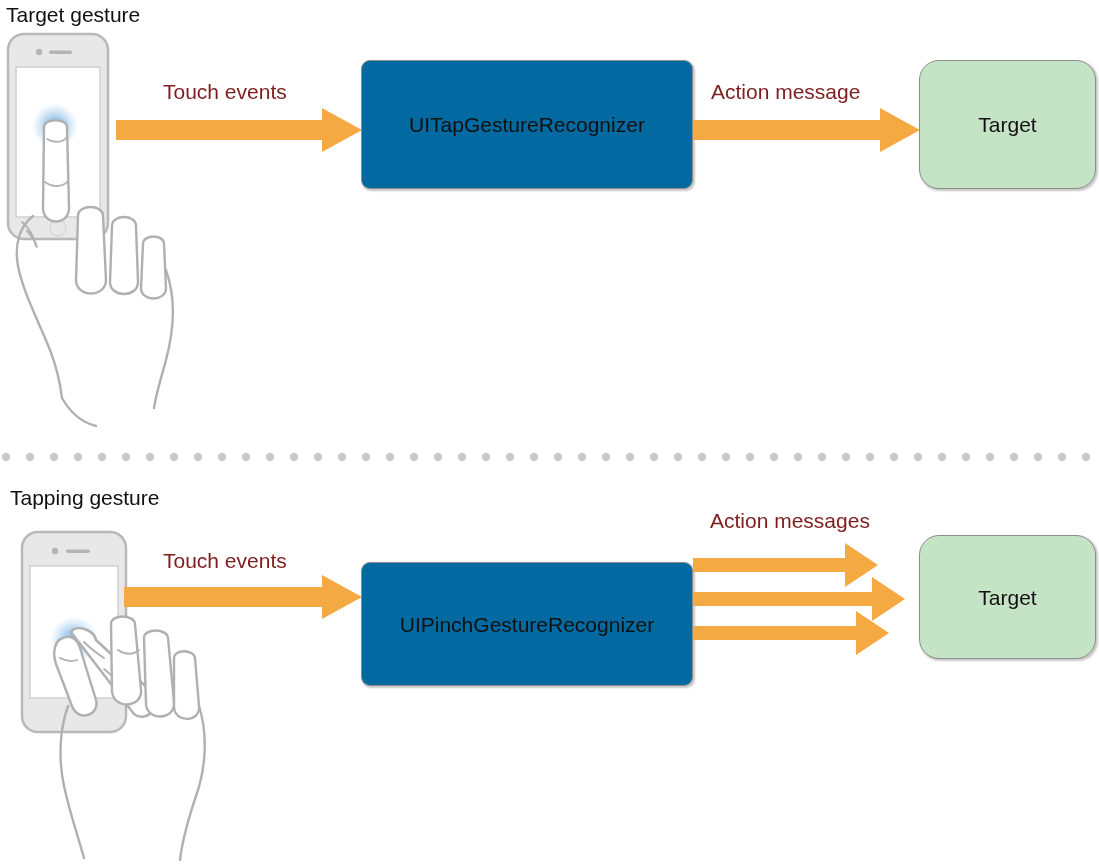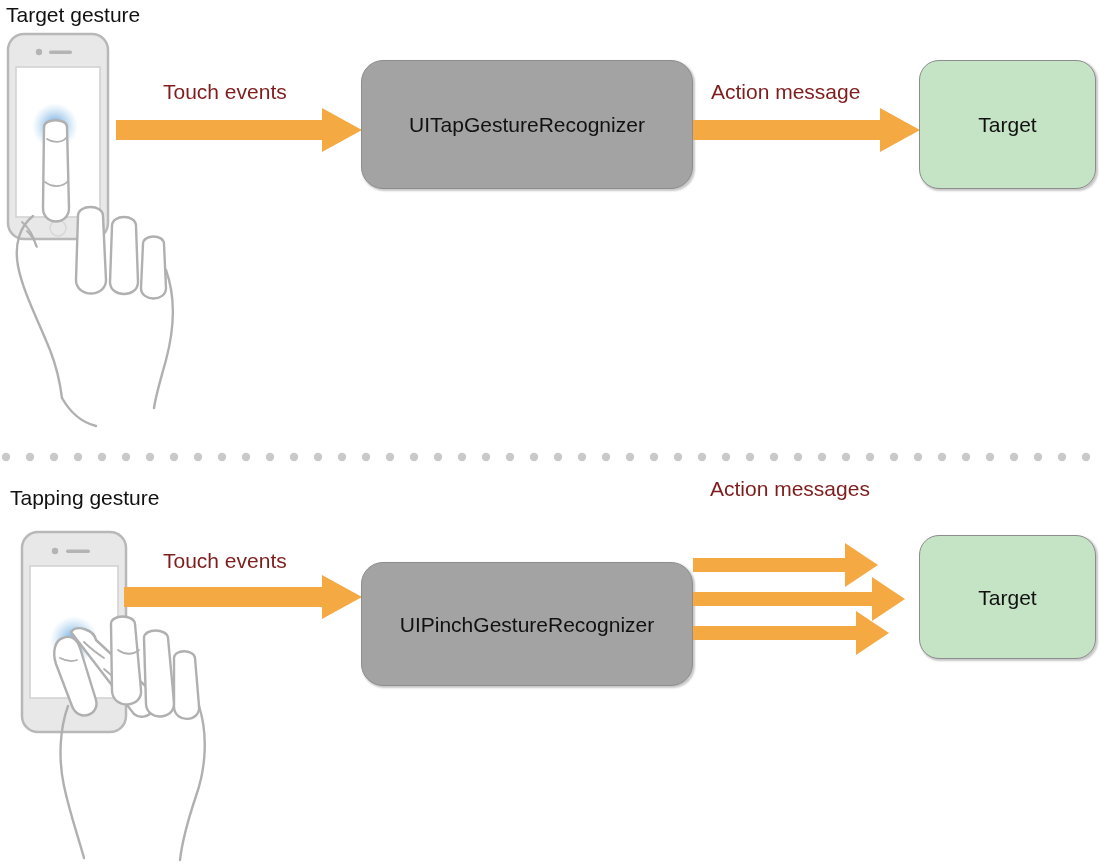--- a/index.html
+++ b/index.html
@@ -28,38 +28,38 @@
   .flow-label {
     position: absolute;
     font-size: 21px;
     line-height: 1;
     color: #7f1d1d;
     white-space: nowrap;
   }
   #label-touch-top   { left: 163px; top: 81px; }
   #label-action-top  { left: 711px; top: 81px; }
   #label-touch-bot   { left: 163px; top: 550px; }
-  #label-action-bot  { left: 710px; top: 478px; }
+  #label-action-bot  { left: 710px; top: 510px; }
 
   .node-box {
     position: absolute;
     border: 1px solid #8d8d8d;
     border-radius: 9px;
     display: flex;
     align-items: center;
     justify-content: center;
     box-shadow: 1.5px 1.5px 2px rgba(0,0,0,0.22);
   }
   .node-box .node-label {
     font-size: 21px;
     line-height: 1;
     color: #111111;
     white-space: nowrap;
   }
-  .node-recognizer { background: #a3a3a3; border-radius: 22px; }
+  .node-recognizer { background: #0369a1; }
   .node-target     { background: #c5e4c6; border-radius: 20px; }
 
   #box-tap   { left: 361px; top: 60px;  width: 332px; height: 129px; }
   #box-pinch { left: 361px; top: 535px; width: 332px; height: 124px; margin-top: 27px; }
   #box-target-top { left: 919px; top: 60px;  width: 177px; height: 129px; }
   #box-target-bot { left: 919px; top: 535px; width: 177px; height: 124px; }
 
   .arrow { position: absolute; display: block; }
 
   .divider-dots {

